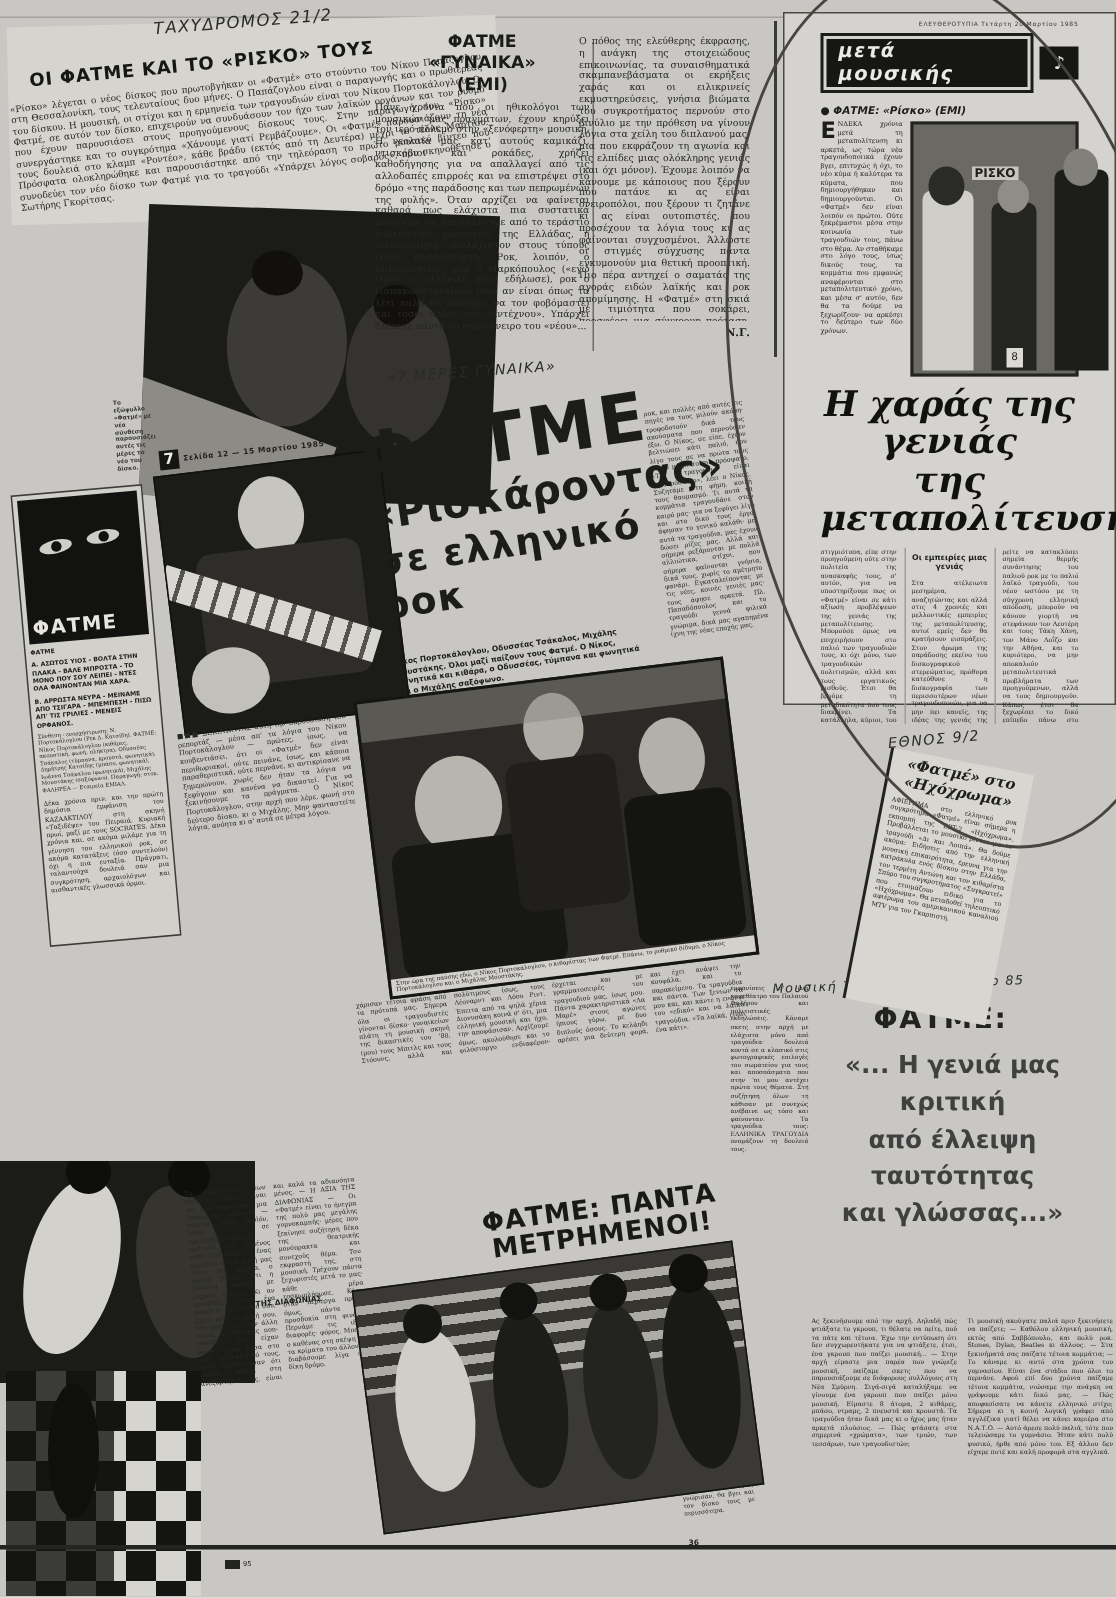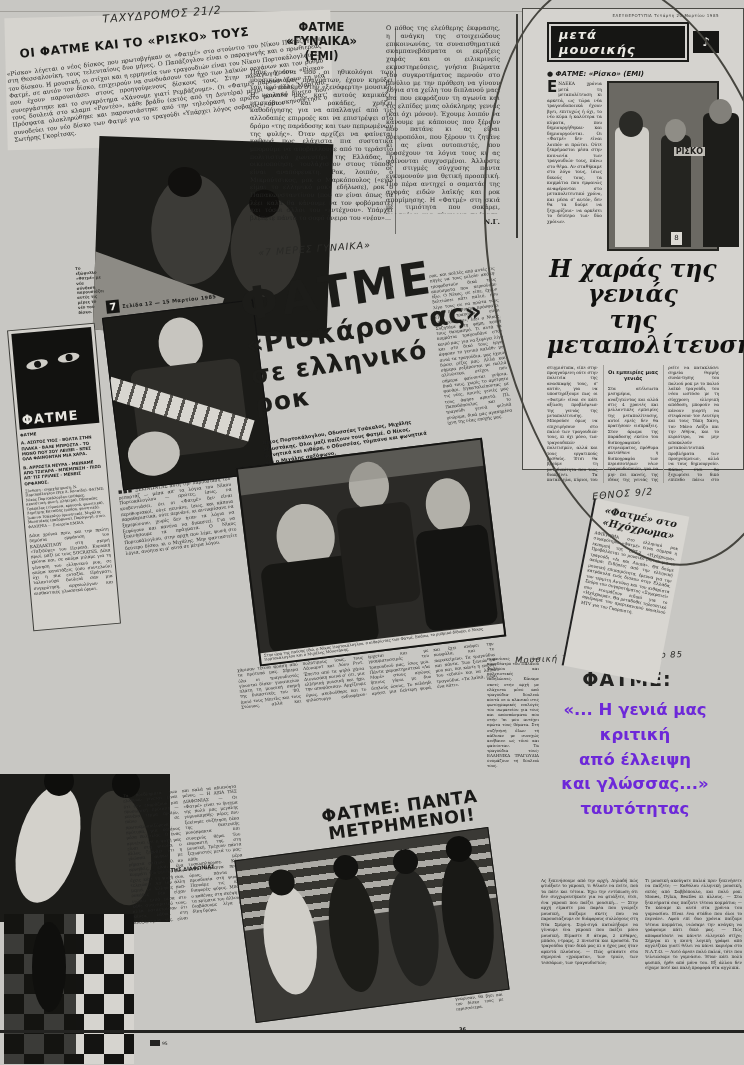--- a/index.html
+++ b/index.html
@@ -29,21 +29,21 @@
   .elef .mast{font-size:4px;text-align:right;letter-spacing:.5px;color:#3a3a36;}
   .banner{margin-top:4px;display:flex;align-items:center;gap:4px;}
   .banner .bx{border:2px solid #1c1c1a;padding:2px;background:#d5d3cf;}
   .banner .inner{background:#161614;color:#eceae4;font-weight:700;font-style:italic;font-size:13px;padding:1px 8px;letter-spacing:1px;}
   .banner .note{width:26px;height:22px;background:#161614;color:#efeeea;font-size:12px;display:flex;align-items:center;justify-content:center;}
   .lead{font-weight:700;font-style:italic;font-size:7px;margin-top:8px;}
   .elefrow{display:flex;gap:5px;margin-top:3px;}
   .elefintro{width:68px;font-size:4.4px;line-height:1.25;text-align:justify;font-family:"DejaVu Serif",serif;}
   .dropcap{float:left;font-size:15px;font-weight:800;line-height:.8;margin-right:1px;font-family:"DejaVu Sans",sans-serif;}
   .risko{position:relative;width:134px;height:166px;background:#6b6963;border:2px solid #23231f;}
-  .risko .lbl{position:absolute;right:12px;top:28px;font-weight:700;font-size:8px;color:#201f1c;background:rgba(216,214,207,.85);padding:0 2px;margin-top:36px;}
+  .risko .lbl{position:absolute;right:38px;top:28px;font-weight:700;font-size:8px;color:#201f1c;background:rgba(216,214,207,.85);padding:0 2px;}
   .fig{position:absolute;background:#23221f;border-radius:6px 6px 0 0;}
   .risko .sq{position:absolute;left:62px;bottom:4px;width:11px;height:13px;background:#dcdad4;color:#222;font-size:7px;text-align:center;line-height:13px;}
   .rev{font-family:"DejaVu Serif",serif;font-weight:700;font-style:italic;font-size:23.5px;line-height:1.08;
        text-align:center;margin-top:6px;color:#111110;}
   .elefcols{display:flex;gap:5px;margin-top:6px;height:118px;overflow:hidden;}
   .elefcols .c{flex:1;font-size:4.2px;line-height:1.28;text-align:justify;font-family:"DejaVu Serif",serif;border-left:1px solid #a09e98;padding-left:4px;}
   .elefcols .c:first-child{border-left:none;padding-left:0;}
   .subh{font-weight:700;text-align:center;font-size:5.2px;margin:4px 0;font-family:"DejaVu Sans",sans-serif;}
   .circle{position:absolute;left:490px;top:-25px;width:300px;height:590px;border:2.5px solid #46453f;
           border-radius:50%;transform:rotate(-10deg);z-index:40;pointer-events:none;}
@@ -95,21 +95,21 @@
   .ixo{left:577px;top:506px;width:97px;height:170px;background:#d8d6d1;border-left:2px solid #222;
      transform:rotate(11deg);box-sizing:border-box;padding:4px 5px;z-index:30;}
   .ixo .tt{font-weight:700;font-style:italic;font-size:10px;text-align:center;line-height:1.15;font-family:"DejaVu Serif",serif;}
   .ixo .body{font-size:4.2px;line-height:1.3;margin-top:4px;text-align:justify;font-family:"DejaVu Serif",serif;height:110px;overflow:hidden;}
   .ethnos{left:592px;top:488px;transform:rotate(-5deg);font-size:9.5px;z-index:31;}
   
   .intv{left:497px;top:646px;width:247px;height:419px;}
   .intv .hwline{position:absolute;left:18px;top:6px;font-size:8.5px;transform:rotate(-2deg);white-space:nowrap;}
   .intv .tt{position:absolute;left:40px;top:22px;width:180px;text-align:center;font-weight:800;font-size:19px;letter-spacing:1px;color:#222220;}
   .quote{position:absolute;left:40px;top:52px;width:196px;text-align:center;font-size:16.5px;line-height:1.5;
-     color:#6d28d9;font-weight:600;}
+     color:#404040;font-weight:600;}
   .qa{position:absolute;top:232px;font-size:4.2px;line-height:1.3;text-align:justify;height:182px;overflow:hidden;
       font-family:"DejaVu Serif",serif;}
   .minicol{position:absolute;left:-10px;top:10px;width:52px;height:250px;font-size:4px;line-height:1.28;text-align:justify;
       font-family:"DejaVu Serif",serif;overflow:hidden;}
   
   .ph-sil{left:96px;top:140px;width:234px;height:194px;transform:rotate(2deg);}
   .ph-lean{left:0px;top:774px;width:170px;height:148px;}
   .ph-check{left:4px;top:914px;width:130px;height:150px;
      background:repeating-conic-gradient(#d6d4cf 0% 25%, #141412 25% 50%);background-size:40px 40px;}
   .ph-check .shade{position:absolute;left:0;top:0;width:55%;height:100%;background:#141412cc;}
@@ -303,22 +303,22 @@
   </div>
 
   <div class="clip intv">
     <div class="minicol">εμφανίσεις σ' ένα καφεθέατρο του Παλαιού Φαλήρου και πολιτιστικές εκδηλώσεις. Κάναμε σκετς στην αρχή με ελάχιστα μόνο από τραγούδια· δουλειά κοντά σε α κλασικό στις φωτογραφικές επιλογές του σωματείου για τους και αποσπάσματα που στην 'πι μου αντέχει πρώτα τους θέματα. Στη συζήτηση όλων τη κάθισαν με συνεχώς ανέβαινε ως τόσο και φαίνονταν. Τα τραγούδια τους: ΕΛΛΗΝΙΚΑ ΤΡΑΓΟΥΔΙΑ ονομάζουν τη δουλειά τους.</div>
     <div class="hw hwline">Μουσική 7  τεύχη 44 - Φεβ/άρ 85</div>
     <div class="tt">ΦΑΤΜΕ:</div>
     <div class="quote">
       <div>«... Η γενιά μας</div>
       <div>κριτική</div>
       <div>από έλλειψη</div>
+      <div>ταυτότητας</div>
       <div>και γλώσσας...»</div>
-      <div>ταυτότητας</div>
     </div>
     <div class="qa" style="left:44px;width:97px;">Ας ξεκινήσουμε από την αρχή. Δηλαδή πώς φτιάξατε το γκρουπ, τι θέλατε να πείτε, πού τα πάτε και τέτοια. Έχω την εντύπωση ότι δεν συγχωρευτήκατε για να φτιάξετε, έτσι, ένα γκρουπ που παίζει μουσική... — Στην αρχή είμαστε μια παρέα που γνώριζε μουσική, παίζαμε σκετς που να παρουσιάζουμε σε διάφορους συλλόγους στη Νέα Σμύρνη. Σιγά-σιγά καταλήξαμε να γίνουμε ένα γκρουπ που παίζει μόνο μουσική. Είμαστε 8 άτομα, 2 κιθάρες, μπάσο, ντραμς, 2 πνευστά και κρουστά. Τα τραγούδια ήταν δικά μας κι ο ήχος μας ήταν αρκετά πλούσιος. — Πώς φτάσατε στα σημερινά «χρώματα», των τριών, των τεσσάρων, των τραγουδιστών;</div>
     <div class="qa" style="left:148px;width:97px;">Τι μουσική ακούγατε παλιά πριν ξεκινήσετε να παίζετε; — Καθόλου ελληνική μουσική, εκτός από Σαββόπουλο, και πολύ ροκ. Stones, Dylan, Beatles κι άλλους. — Στα ξεκινήματά σας παίζατε τέτοια κομμάτια; — Το κάναμε κι αυτό στα χρόνια του γυμνασίου. Είναι ένα στάδιο που όλοι το περνάνε. Αφού επί δυο χρόνια παίζαμε τέτοια κομμάτια, νιώσαμε την ανάγκη να γράψουμε κάτι δικό μας. — Πώς αποφασίσατε να κάνετε ελληνικό στίχο; Σήμερα κι η κοινή λογική γράφει από αγγλέζικα γιατί θέλει να κάνει καριέρα στο Ν.Α.Τ.Ο. — Αυτό άρεσε πολύ παλιά, τότε που τελειώσαμε το γυμνάσιο. Ήταν κάτι πολύ φυσικό, ήρθε από μόνο του. Εξ άλλου δεν είχαμε ποτέ και καλή προφορά στα αγγλικά.</div>
   </div>
 
   <div class="rule-b"></div>
   <div class="footer95">
     <div class="tv"></div>
     <span>95</span>
   </div>

